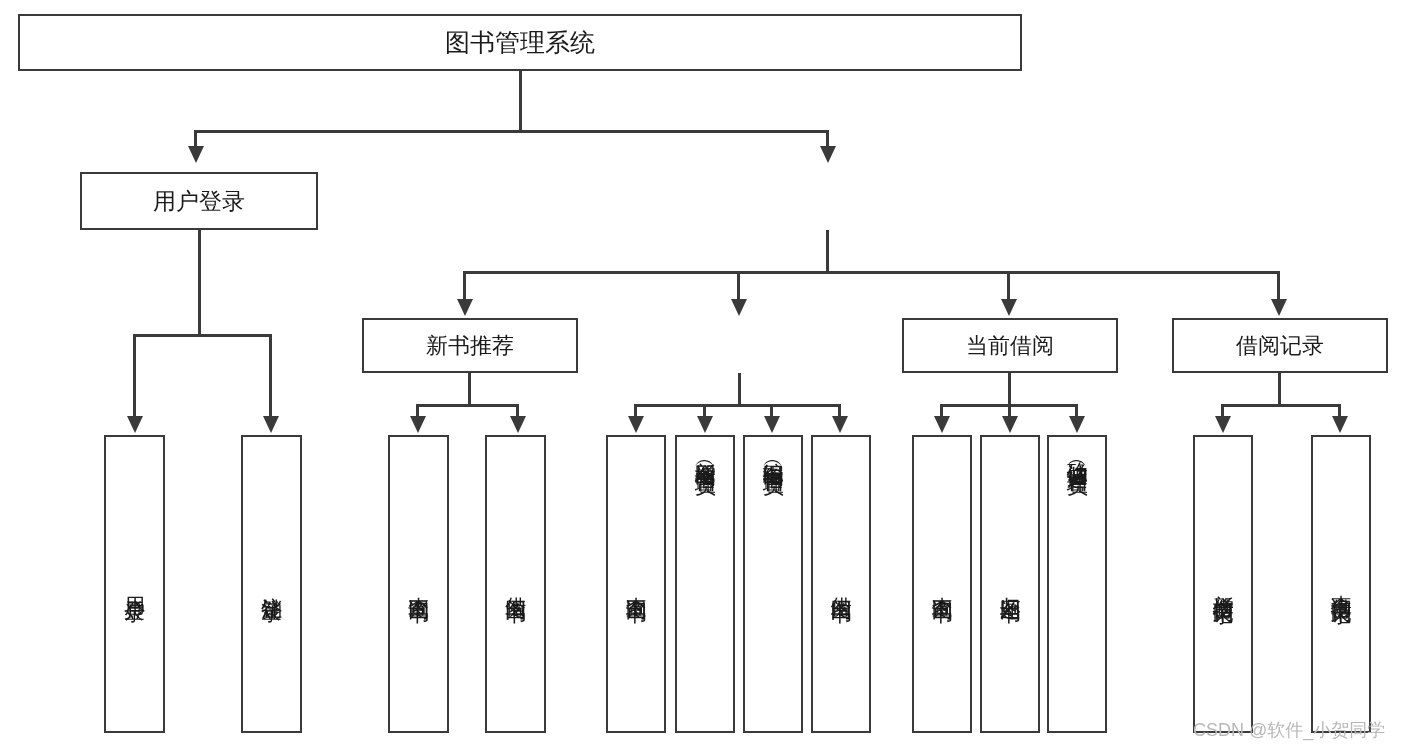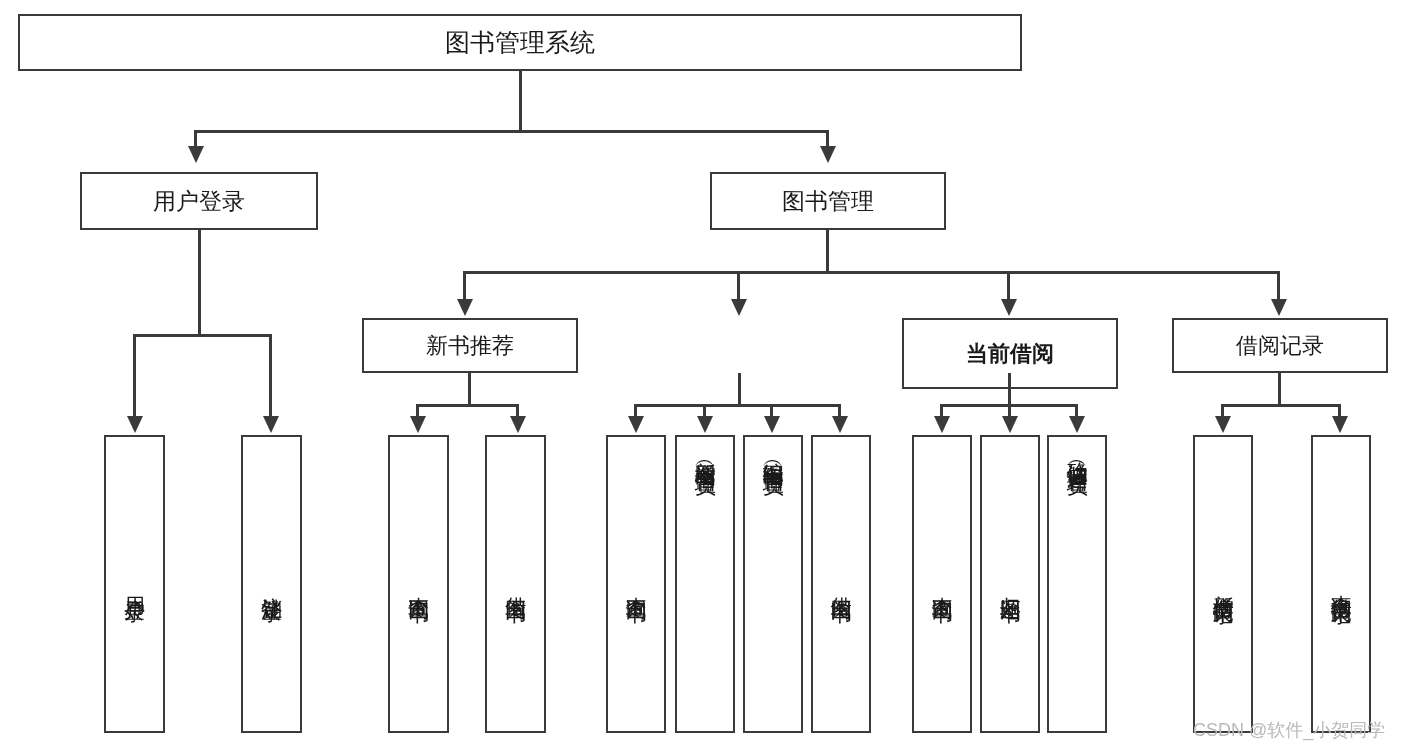--- a/index.html
+++ b/index.html
@@ -87,23 +87,20 @@
 
   <div class="conn vline" style="left:519px; top:71px; width:3px; height:61px;"></div>
   <div class="conn hline" style="left:194px; top:130px; width:634px; height:3px;"></div>
   <div class="conn vline" style="left:194px; top:130px; width:3px; height:18px;"></div>
   <div class="arrow" style="left:188px; top:146px;"></div>
   <div class="conn vline" style="left:826px; top:130px; width:3px; height:18px;"></div>
   <div class="arrow" style="left:820px; top:146px;"></div>
 
   <div class="node lvl2" style="left:80px; top:172px; width:238px; height:58px;">
     <span>用户登录</span>
-  </div>
-  <div class="node lvl2" style="left:710px; top:172px; width:236px; height:58px;">
-    <span>图书管理</span>
   </div>
 
   <div class="conn vline" style="left:198px; top:230px; width:3px; height:106px;"></div>
   <div class="conn hline" style="left:133px; top:334px; width:139px; height:3px;"></div>
   <div class="conn vline" style="left:133px; top:334px; width:3px; height:84px;"></div>
   <div class="arrow" style="left:127px; top:416px;"></div>
   <div class="conn vline" style="left:269px; top:334px; width:3px; height:84px;"></div>
   <div class="arrow" style="left:263px; top:416px;"></div>
 
   <div class="conn vline" style="left:826px; top:230px; width:3px; height:44px;"></div>
@@ -113,21 +110,21 @@
   <div class="conn vline" style="left:737px; top:271px; width:3px; height:30px;"></div>
   <div class="arrow" style="left:731px; top:299px;"></div>
   <div class="conn vline" style="left:1007px; top:271px; width:3px; height:30px;"></div>
   <div class="arrow" style="left:1001px; top:299px;"></div>
   <div class="conn vline" style="left:1277px; top:271px; width:3px; height:30px;"></div>
   <div class="arrow" style="left:1271px; top:299px;"></div>
 
   <div class="node lvl3" style="left:362px; top:318px; width:216px; height:55px;">
     <span>新书推荐</span>
   </div>
-  <div class="node lvl3" style="left:902px; top:318px; width:216px; height:71px;font-weight:bold;">
+  <div class="node lvl3" style="left:902px; top:318px; width:216px; height:55px;">
     <span>当前借阅</span>
   </div>
   <div class="node lvl3" style="left:1172px; top:318px; width:216px; height:55px;">
     <span>借阅记录</span>
   </div>
 
   <div class="conn vline" style="left:468px; top:373px; width:3px; height:34px;"></div>
   <div class="conn hline" style="left:416px; top:404px; width:103px; height:3px;"></div>
   <div class="conn vline" style="left:416px; top:404px; width:3px; height:14px;"></div>
   <div class="arrow" style="left:410px; top:416px;"></div>

